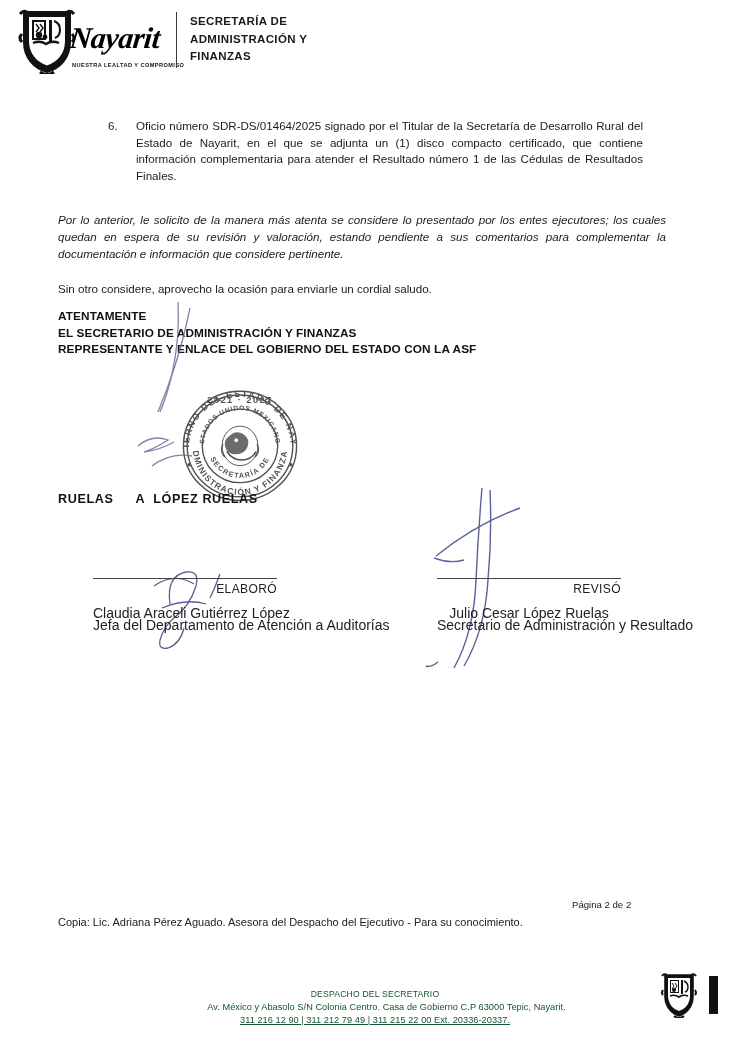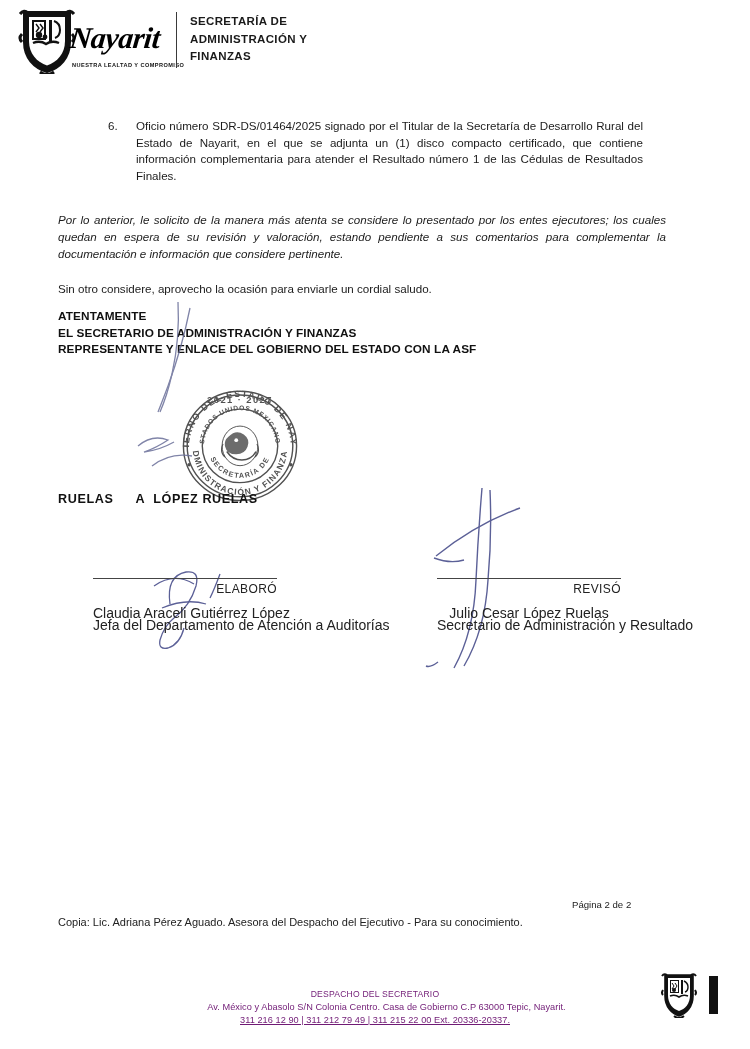--- a/index.html
+++ b/index.html
@@ -112,21 +112,21 @@
     font-size:11px; color:#222; white-space:nowrap;
   }
   .page-number {
     position:absolute; left:572px; top:899px;
     font-size:9.6px; color:#222; white-space:nowrap;
   }
 
   
   .footer {
     position:absolute; left:0; top:988px; width:750px;
-    text-align:center; color:#701a75;
+    text-align:center; color:#14532d;
   }
   .footer .f1 { font-size:8.6px; letter-spacing:0.2px; line-height:12.5px; }
   .footer .f2 { font-size:9.2px; letter-spacing:0.05px; line-height:13px;margin-left:23px; }
   .footer .f3 { font-size:9.2px; letter-spacing:0.05px; line-height:13px;text-decoration:underline; }
 
   .footer-crest {
     position:absolute; left:660px; top:972px; width:38px; height:46px;
   }
   .footer-bar {
     position:absolute; left:709px; top:976px; width:9px; height:38px;

